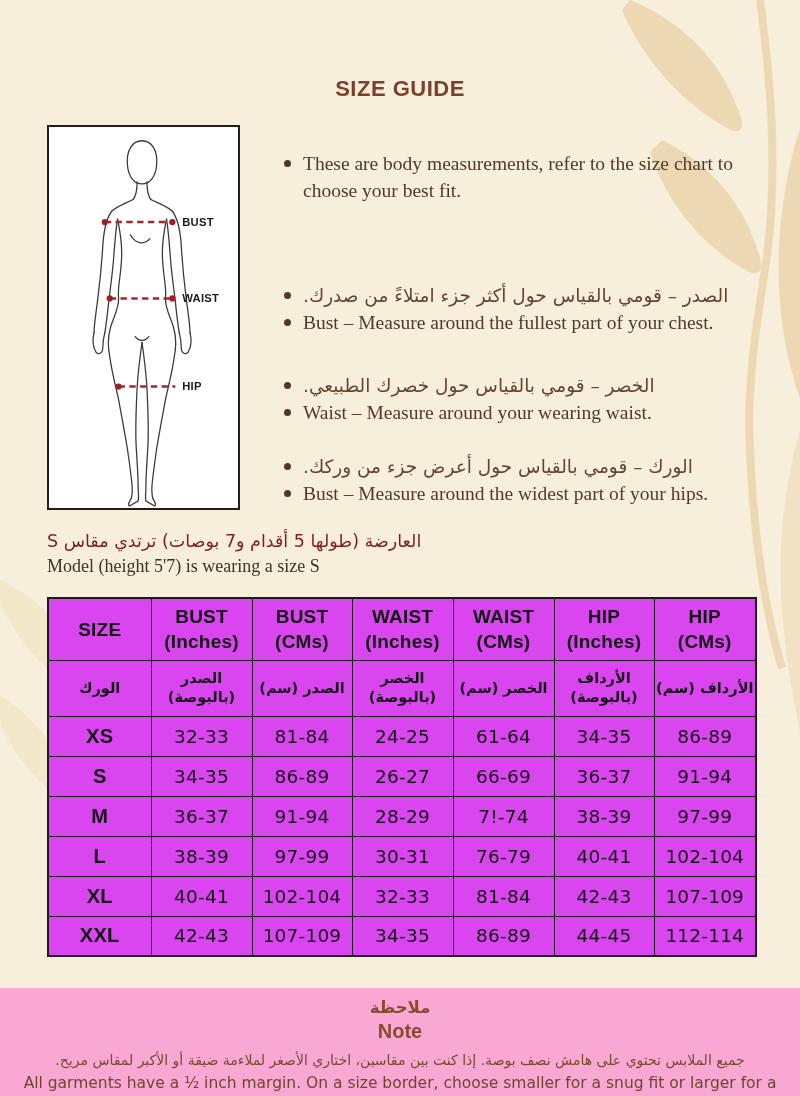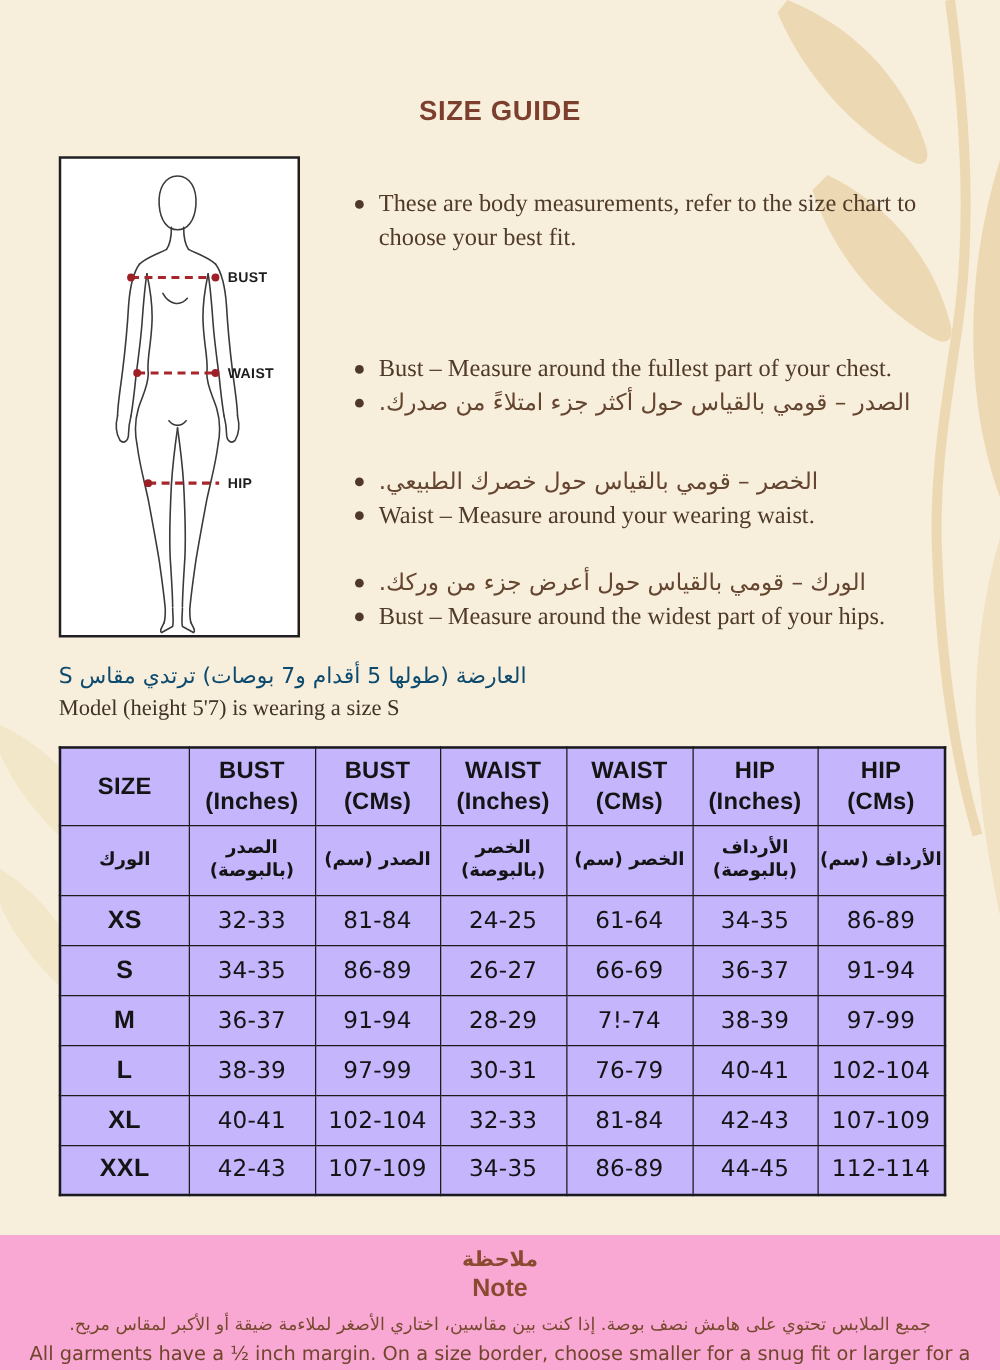--- a/index.html
+++ b/index.html
@@ -53,32 +53,32 @@
   .b-text.en{
     font-family:"Liberation Serif",serif;
     font-size:19.5px;line-height:27px;color:#503a28;
   }
 
   
   .model-note{position:absolute;left:47px;top:529px;width:420px;}
   .model-ar{
     direction:rtl;text-align:left;
     font-family:"DejaVu Sans",sans-serif;
-    font-size:17.5px;line-height:25px;color:#0c4a6e;
+    font-size:17.5px;line-height:25px;color:#7f1d1d;
   }
   .model-en{
     font-family:"Liberation Serif",serif;
     font-size:18px;line-height:24px;color:#3f3226;
   }
 
   
   .size-table{
     position:absolute;left:47px;top:597px;width:708px;
     border-collapse:collapse;table-layout:fixed;
-    background:#c4b5fd;
+    background:#d946ef;
     border:2.5px solid #1b1b1b;
   }
   .size-table td,.size-table th{
     border:1.5px solid #1b1b1b;
     text-align:center;vertical-align:middle;
     padding:0;color:#141414;
   }
   tr.hdr-en{height:62px;}
   tr.hdr-ar{height:56px;}
   tr.data-row{height:40px;}
@@ -190,25 +190,25 @@
       <div class="group" style="top:150px;">
         <div class="b-row">
             <span class="bullet"></span>
           <div class="b-text en">These are body measurements, refer to the size chart to choose your best fit.</div>
           </div>
       </div>
 
       <div class="group" style="top:282px;">
         <div class="b-row">
             <span class="bullet"></span>
+          <div class="b-text ar">الصدر – قومي بالقياس حول أكثر جزء امتلاءً من صدرك.</div>
+          </div>
+        <div class="b-row">
+            <span class="bullet"></span>
           <div class="b-text en">Bust – Measure around the fullest part of your chest.</div>
-          </div>
-        <div class="b-row">
-            <span class="bullet"></span>
-          <div class="b-text ar">الصدر – قومي بالقياس حول أكثر جزء امتلاءً من صدرك.</div>
           </div>
       </div>
 
       <div class="group" style="top:372px;">
         <div class="b-row">
             <span class="bullet"></span>
           <div class="b-text ar">الخصر – قومي بالقياس حول خصرك الطبيعي.</div>
           </div>
         <div class="b-row">
             <span class="bullet"></span>

